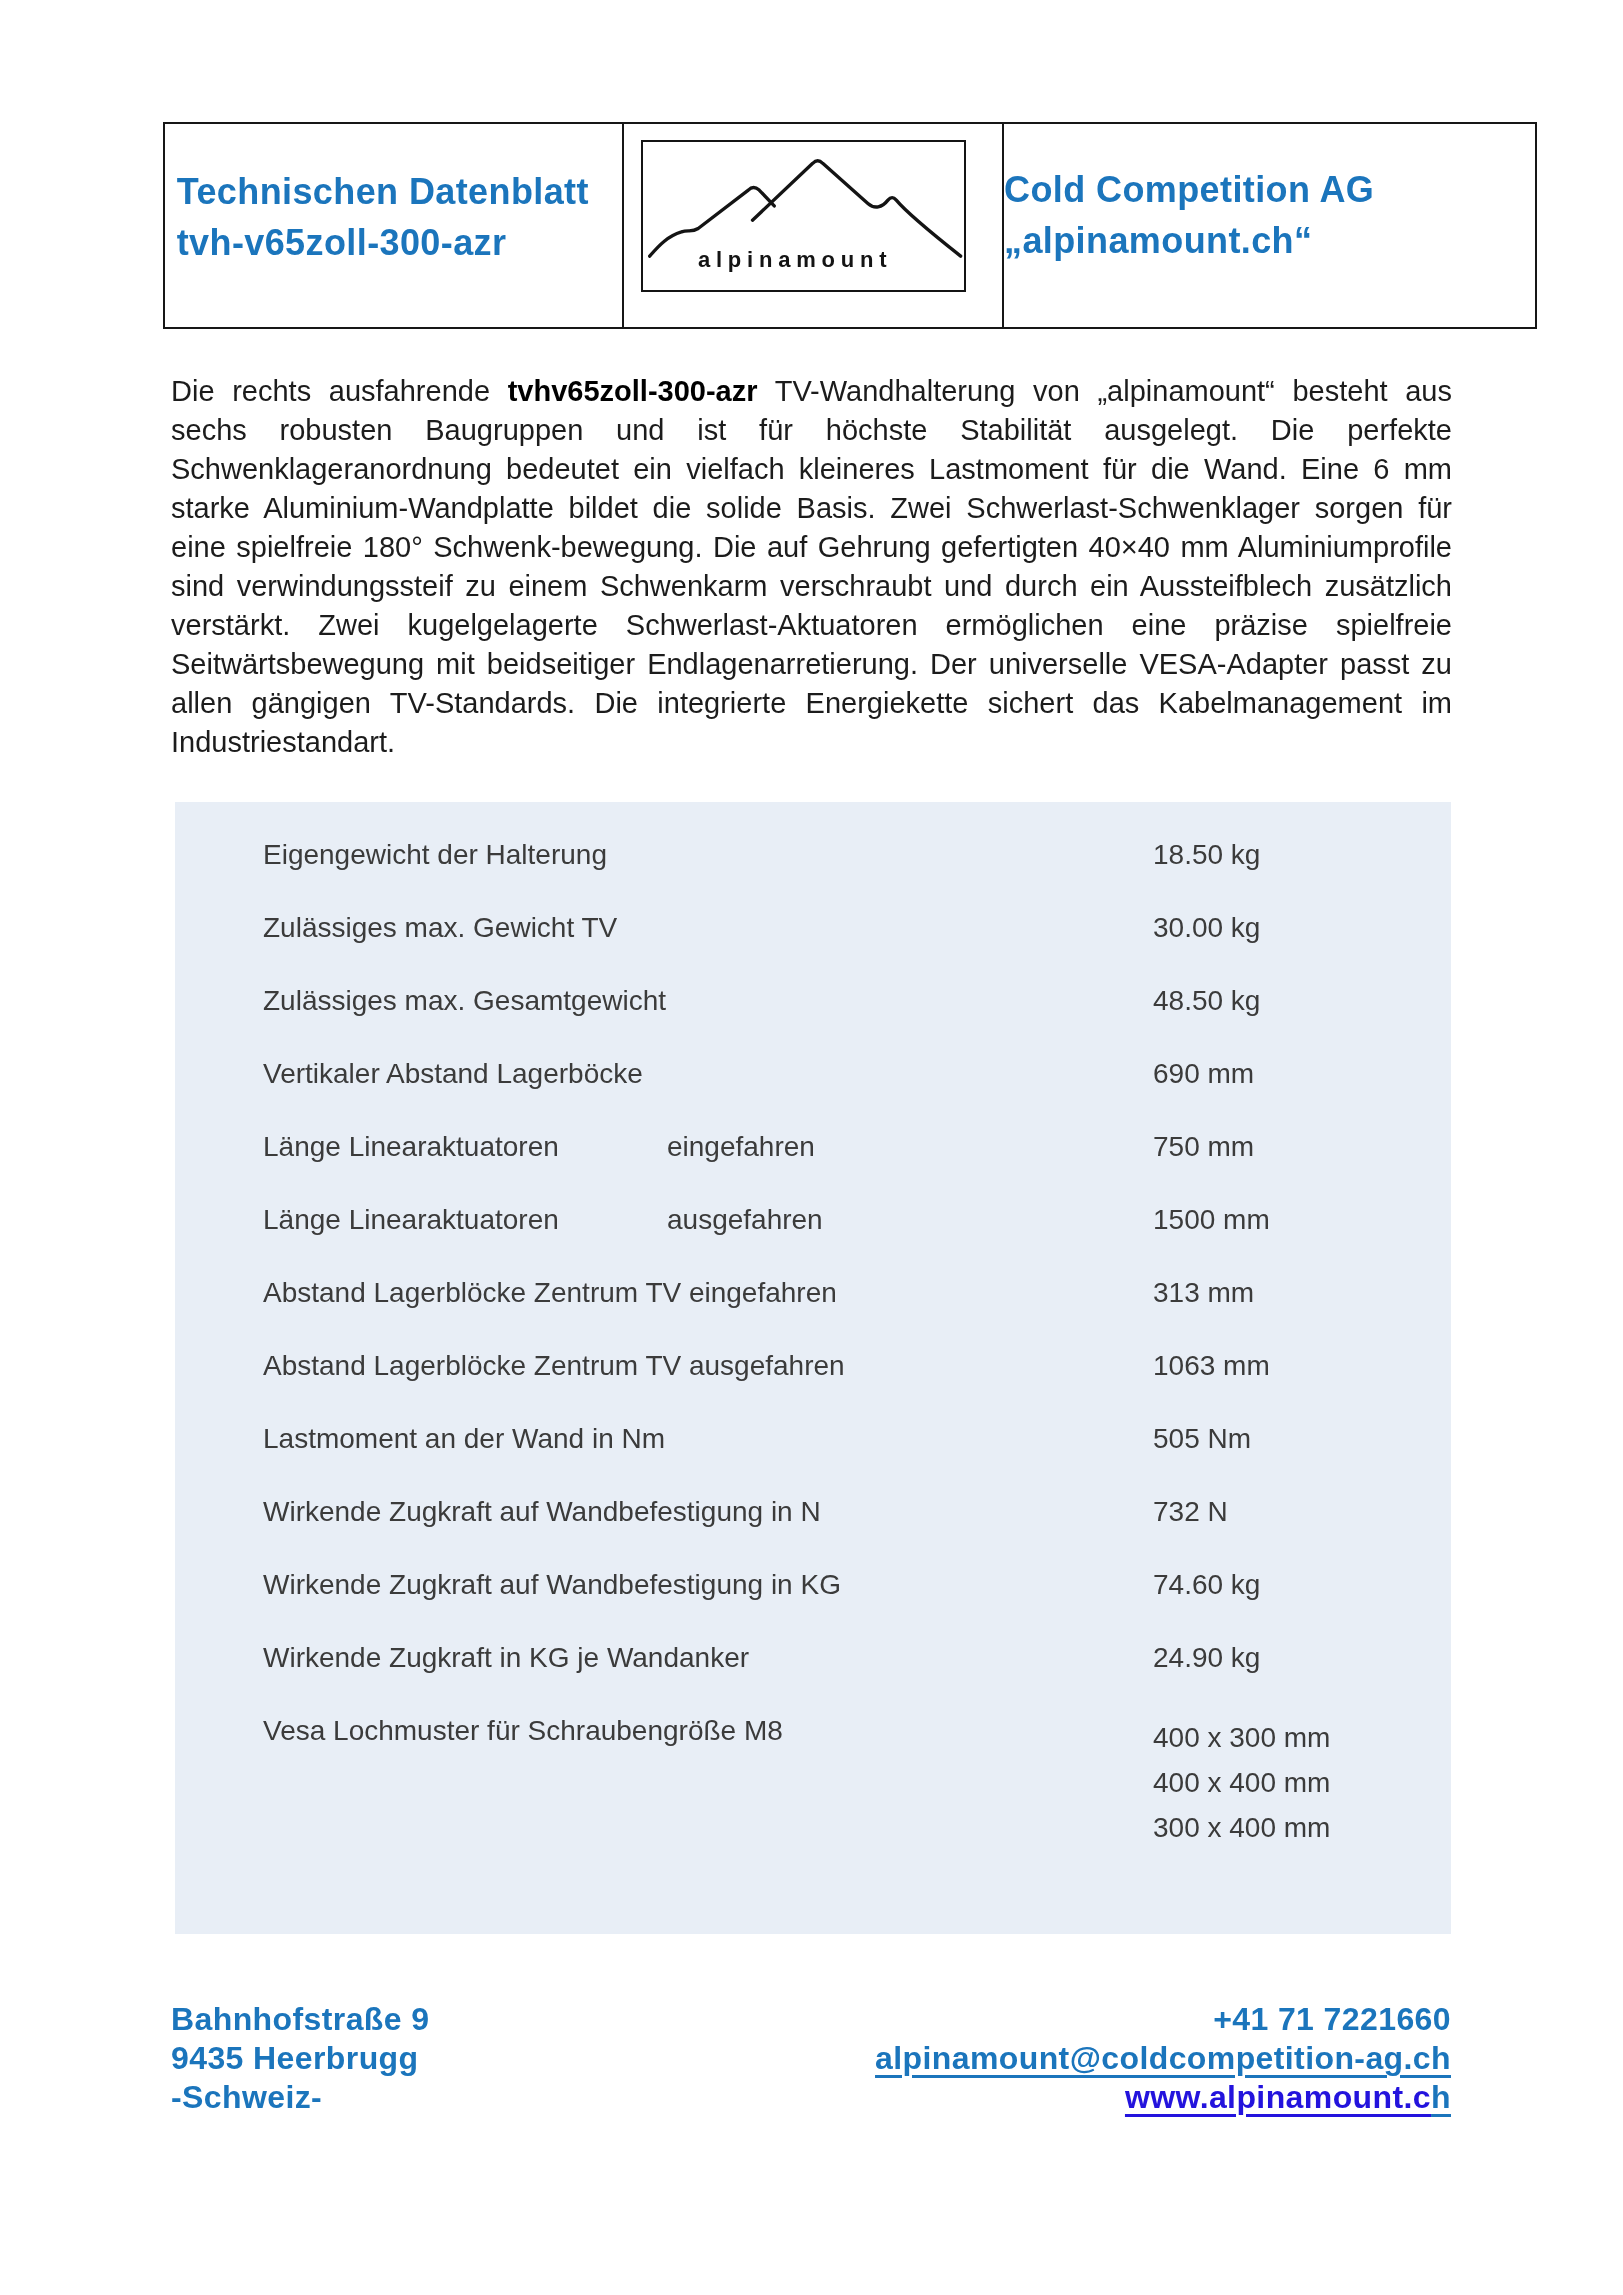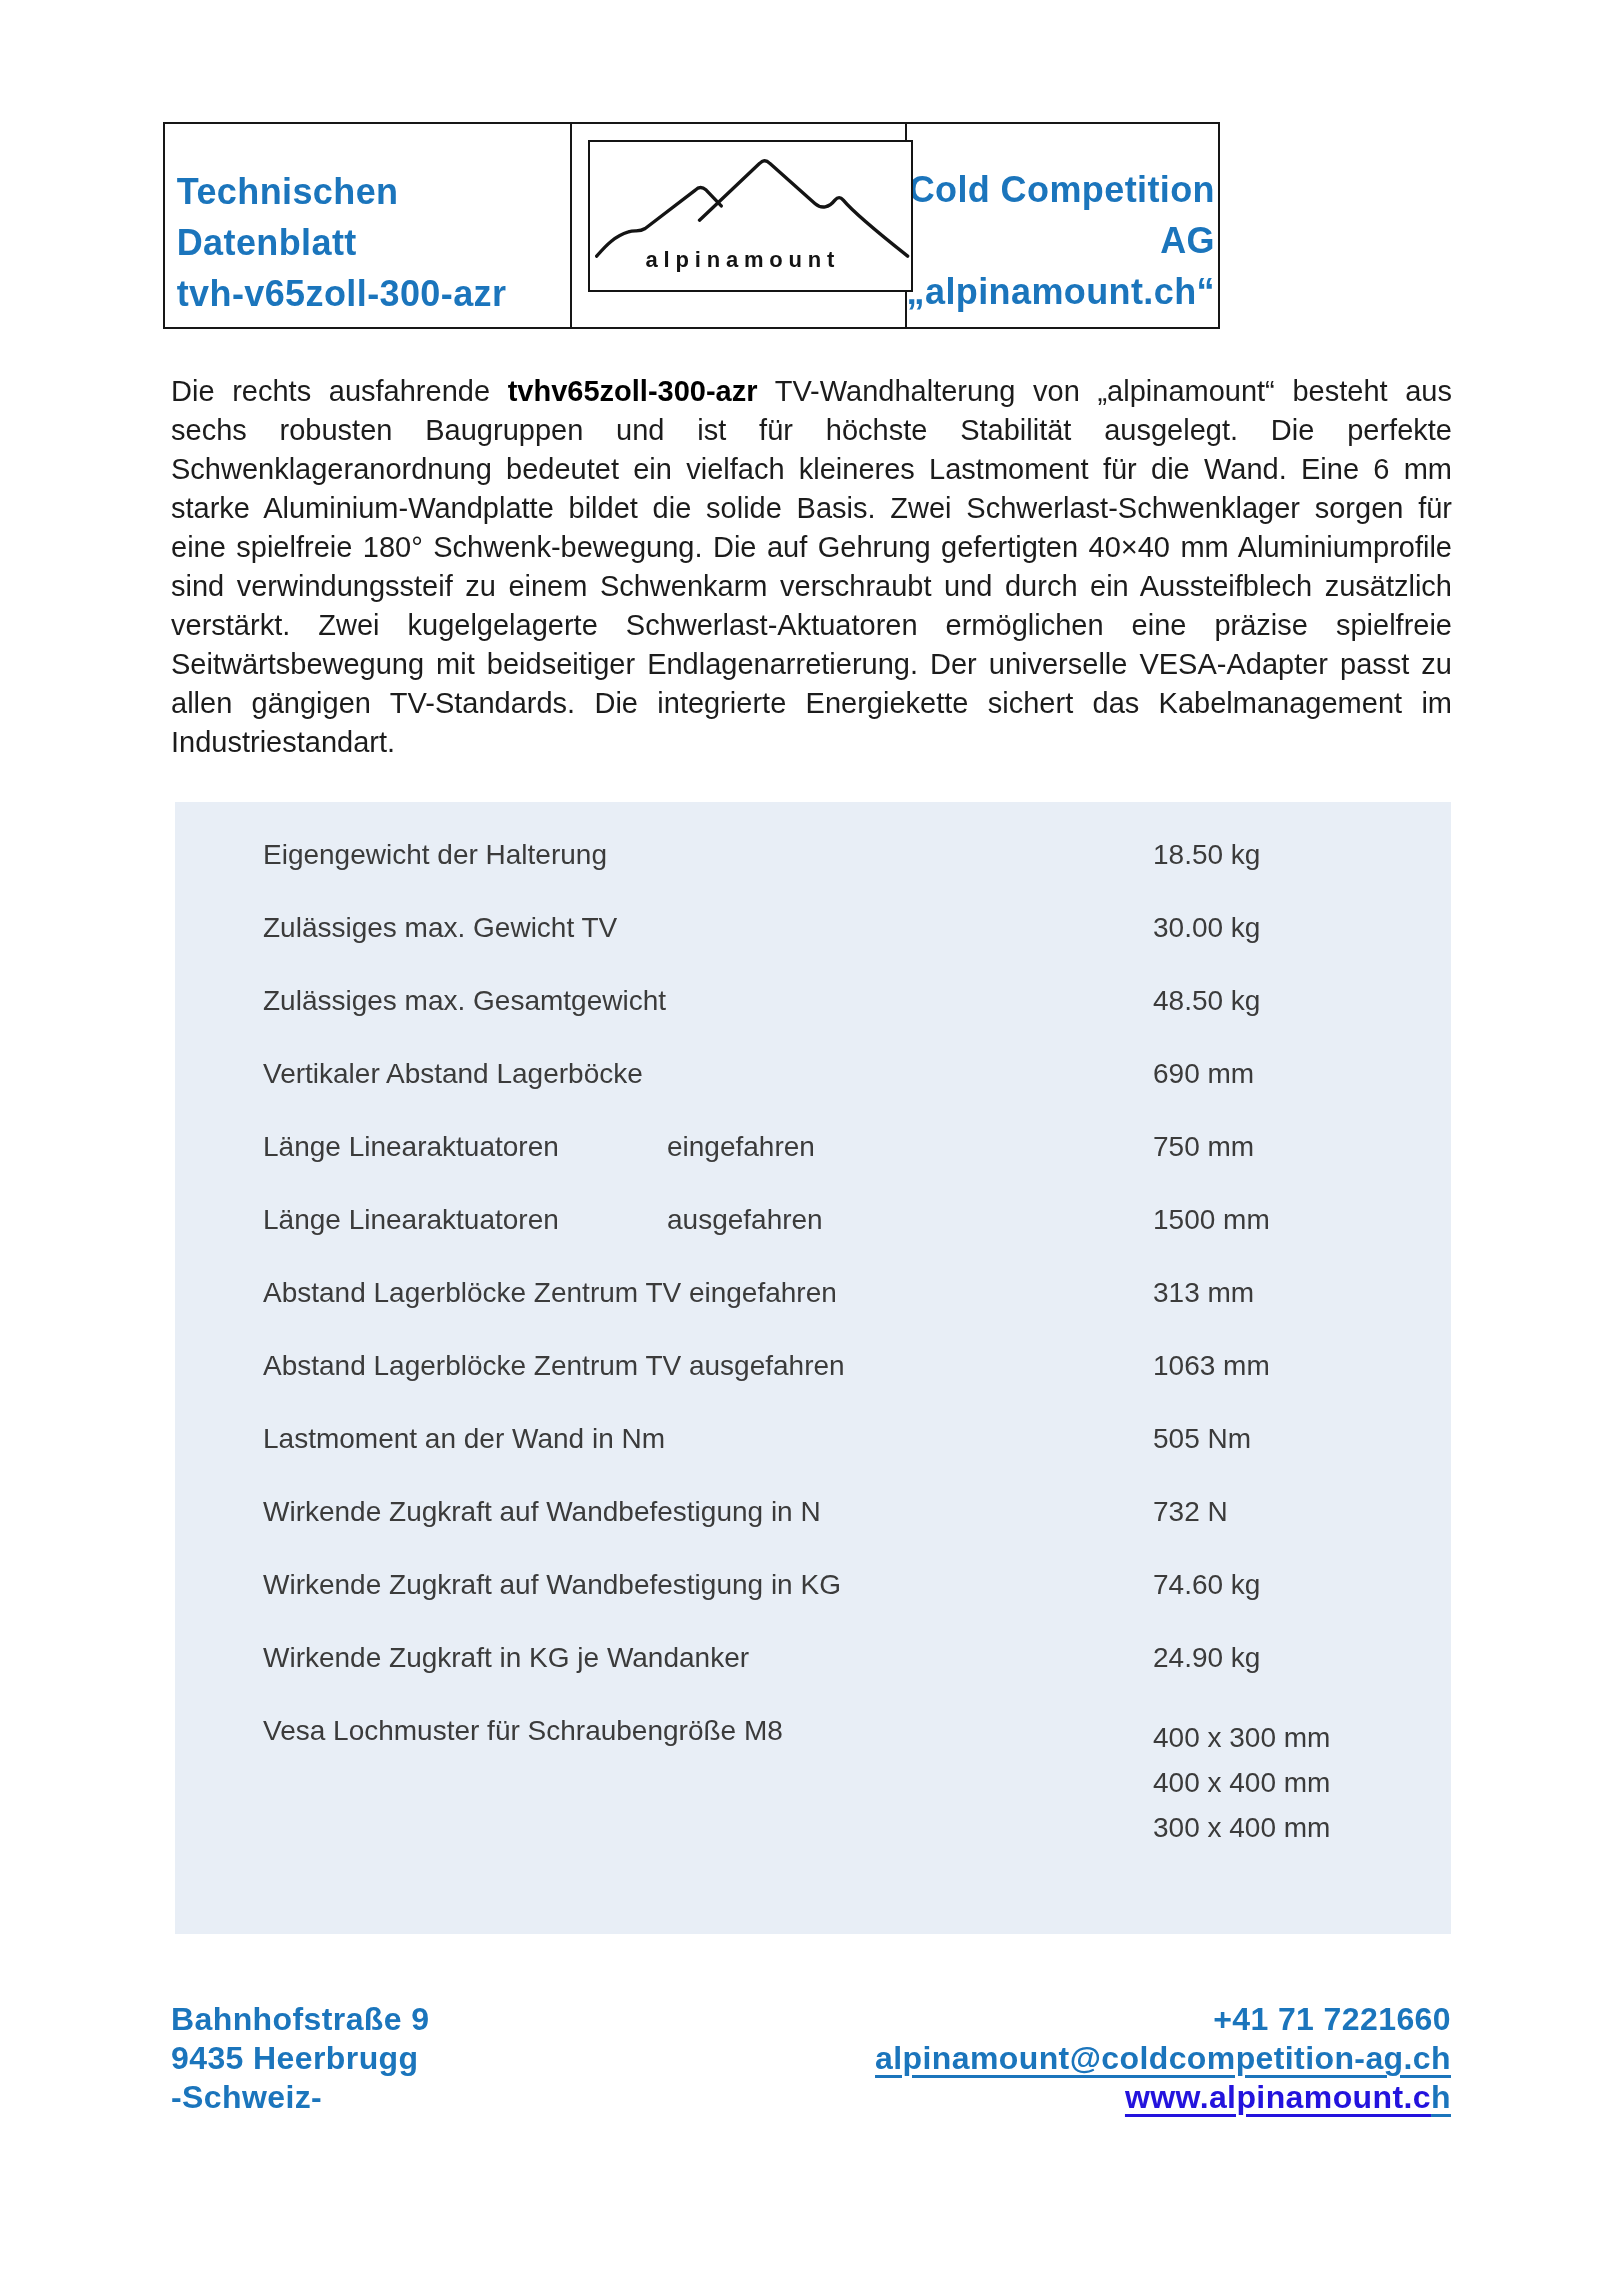--- a/index.html
+++ b/index.html
@@ -4,41 +4,41 @@
 <style>
   * { margin:0; padding:0; box-sizing:border-box; }
   html,body { background:#ffffff; }
   .page {
     position:relative; width:1623px; height:2295px; background:#ffffff;
     font-family:"Liberation Sans","DejaVu Sans",sans-serif; color:#1c1c1c; overflow:hidden;
   }
 
   
   .header {
-    position:absolute; left:163px; top:122px; width:1057px; height:207px;
+    position:absolute; left:163px; top:122px; width:1374px; height:207px;
     border:2.5px solid #161616; display:flex;
   }
   .h-left {
     width:459px; border-right:2.5px solid #161616;
     padding:42px 6.7px 0 11.7px;
   }
   .h-title {
     color:#1b75bc; font-weight:bold; font-size:36px; line-height:51px; letter-spacing:0.4px;
   }
   .h-mid { width:380px; position:relative; border-right:2.5px solid #161616; background:#fff; }
   .logo-frame {
     position:absolute; left:16.7px; top:16px; width:325px; height:152px;
     border:2.5px solid #141414; background:#fff;
   }
   .logo-frame svg { position:absolute; left:0; top:0; width:100%; height:100%; }
   .logo-word {
     position:absolute; left:0; right:16px; bottom:16.7px; text-align:center;
     font-weight:bold; font-size:22px; letter-spacing:5.8px; color:#141414;
   }
-  .h-right { flex:1; padding:40px 3px 0 0; text-align:right; }
+  .h-right { flex:1; padding:40px 3px 0 0; }
 
   
   .intro {
     position:absolute; left:171px; top:372px; width:1281px;
     font-size:29px; line-height:39px; text-align:justify; color:#1c1c1c;
   }
   .intro .b { font-weight:bold; color:#000; }
 
   
   .specs {

